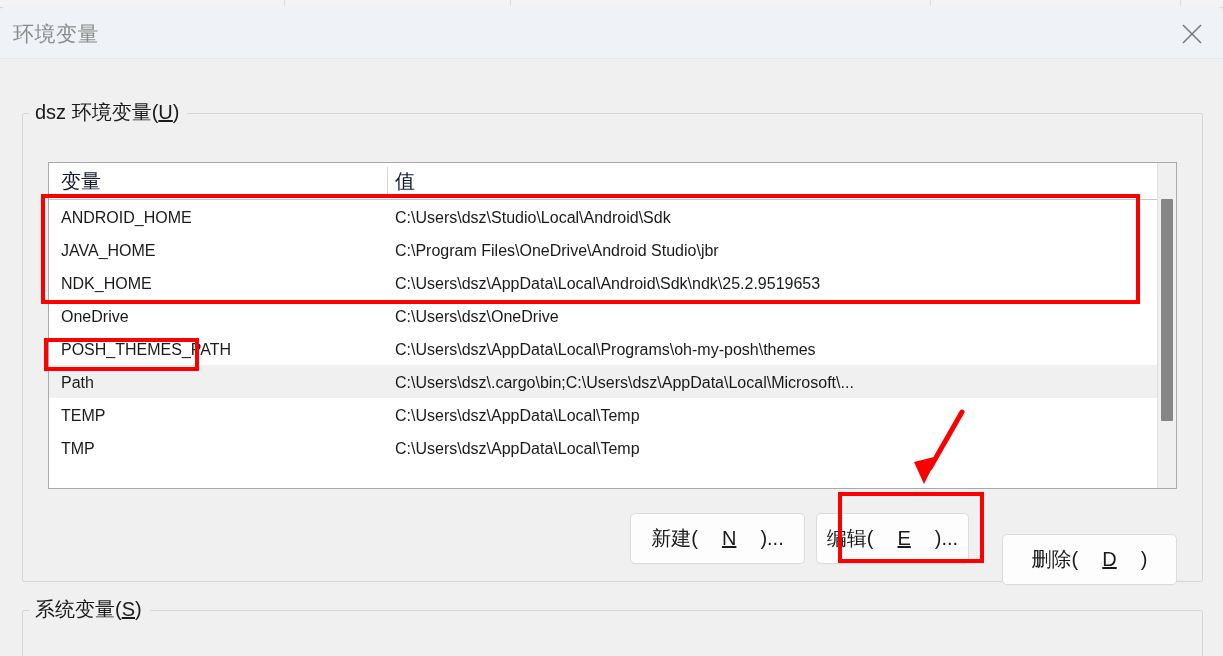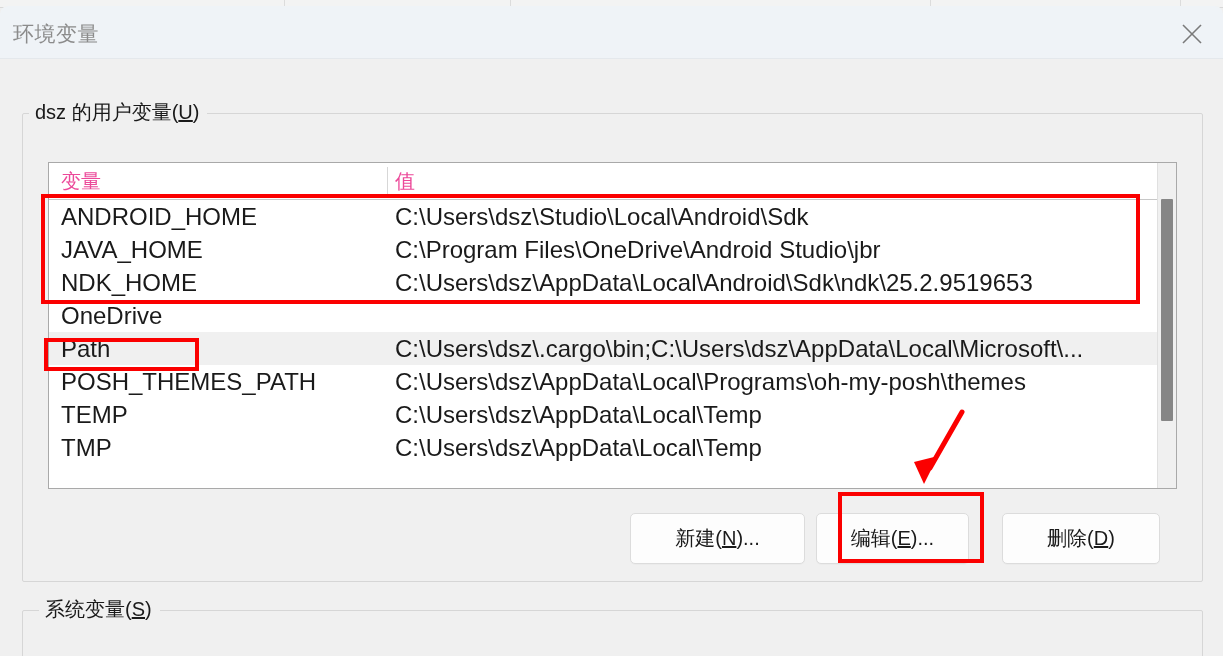--- a/index.html
+++ b/index.html
@@ -92,21 +92,21 @@
   }
   #user-group-legend { left: 6px; top: -15px; }
 
   #system-group {
     left: 22px;
     top: 604px;
     width: 1179px;
     height: 120px;
     background: transparent;
   }
-  #system-group-legend { left: 16px; top: -15px; }
+  #system-group-legend { left: 6px; top: -15px; }
 
   .acc { text-decoration: underline; }
 
   
   .table-wrap {
     position: absolute;
     left: 25px;
     top: 48px;
     width: 1127px;
     height: 325px;
@@ -117,43 +117,43 @@
   .tbl-header {
     position: relative;
     height: 36px;
     background: #ffffff;
     border-bottom: 1px solid #c8c8c8;
   }
   .th {
     position: absolute;
     top: 5px;
     font-size: 20px;
-    color: #ec4899;
+    color: #0f172a;
     white-space: nowrap;
   }
   #th-variable { left: 12px; }
   #th-value    { left: 346px; }
   .col-divider {
     position: absolute;
     left: 338px; top: 4px;
     width: 1px; height: 28px;
     background: #d7d7d7;
   }
 
   .tbl-body { position: relative; }
   .row {
     position: relative;
     height: 33px;
     background: #ffffff;
   }
   .row.selected { background: #f0f0f0; }
   .cell {
     position: absolute;
-    top: 3px;
-    font-size: 24px;
+    top: 9px;
+    font-size: 16px;
     color: #1a1a1a;
     white-space: nowrap;
     overflow: hidden;
   }
   .cell-name  { left: 12px;  width: 320px; }
   .cell-value { left: 346px; width: 760px; }
 
   
   .scrollbar {
     position: absolute;
@@ -182,24 +182,25 @@
     border-radius: 5px;
     font-size: 20px;
     color: #1a1a1a;
     font-family: "Liberation Sans", "DejaVu Sans", sans-serif;
     display: flex;
     align-items: center;
     justify-content: center;
     white-space: nowrap;
     cursor: default;
     box-shadow: 0 1px 0 rgba(0,0,0,0.02);
+    gap: 24px;
   }
   #btn-new    { left: 607px; top: 399px; width: 175px; }
   #btn-edit   { left: 793px; top: 399px; width: 153px; }
-  #btn-delete { left: 979px; top: 399px; width: 158px; }
+  #btn-delete { left: 979px; top: 420px; width: 175px; }
 
   
   .ann-box {
     position: absolute;
     border: 4px solid #fb0000;
     box-sizing: border-box;
     pointer-events: none;
   }
   #ann-box-top-rows { left: 41px;  top: 194px; width: 1099px; height: 110px; }
   #ann-box-path     { left: 44px;  top: 338px; width: 155px;  height: 33px; }
@@ -230,21 +231,21 @@
       <span>
         <svg width="24" height="24" viewBox="0 0 24 24">
           <line x1="3" y1="3" x2="21" y2="21" stroke="#7a7a7a" stroke-width="1.6"></line>
           <line x1="21" y1="3" x2="3" y2="21" stroke="#7a7a7a" stroke-width="1.6"></line>
         </svg>
       </span>
     </div>
   </div>
 
   <div class="groupbox" id="user-group">
-    <div class="group-legend" id="user-group-legend"><span>dsz 的用户变量(</span><span class="acc">U</span><span>)</span></div>
+    <div class="group-legend" id="user-group-legend"><span>dsz 环境变量(</span><span class="acc">U</span><span>)</span></div>
 
     <div class="table-wrap">
       <div class="tbl-header">
         <div class="th" id="th-variable">变量</div>
         <div class="col-divider"></div>
         <div class="th" id="th-value">值</div>
       </div>
       <div class="tbl-body" id="table-body">
           <div class="row">
             <div class="cell cell-name">ANDROID_HOME</div>
@@ -253,28 +254,29 @@
           <div class="row">
             <div class="cell cell-name">JAVA_HOME</div>
             <div class="cell cell-value">C:\Program Files\OneDrive\Android Studio\jbr</div>
           </div>
           <div class="row">
             <div class="cell cell-name">NDK_HOME</div>
             <div class="cell cell-value">C:\Users\dsz\AppData\Local\Android\Sdk\ndk\25.2.9519653</div>
           </div>
           <div class="row">
             <div class="cell cell-name">OneDrive</div>
+            <div class="cell cell-value">C:\Users\dsz\OneDrive</div>
+          </div>
+          <div class="row">
+            <div class="cell cell-name">POSH_THEMES_PATH</div>
+            <div class="cell cell-value">C:\Users\dsz\AppData\Local\Programs\oh-my-posh\themes</div>
           </div>
           <div class="row selected">
             <div class="cell cell-name">Path</div>
             <div class="cell cell-value">C:\Users\dsz\.cargo\bin;C:\Users\dsz\AppData\Local\Microsoft\...</div>
-          </div>
-          <div class="row">
-            <div class="cell cell-name">POSH_THEMES_PATH</div>
-            <div class="cell cell-value">C:\Users\dsz\AppData\Local\Programs\oh-my-posh\themes</div>
           </div>
           <div class="row">
             <div class="cell cell-name">TEMP</div>
             <div class="cell cell-value">C:\Users\dsz\AppData\Local\Temp</div>
           </div>
           <div class="row">
             <div class="cell cell-name">TMP</div>
             <div class="cell cell-value">C:\Users\dsz\AppData\Local\Temp</div>
           </div>
         </div>

